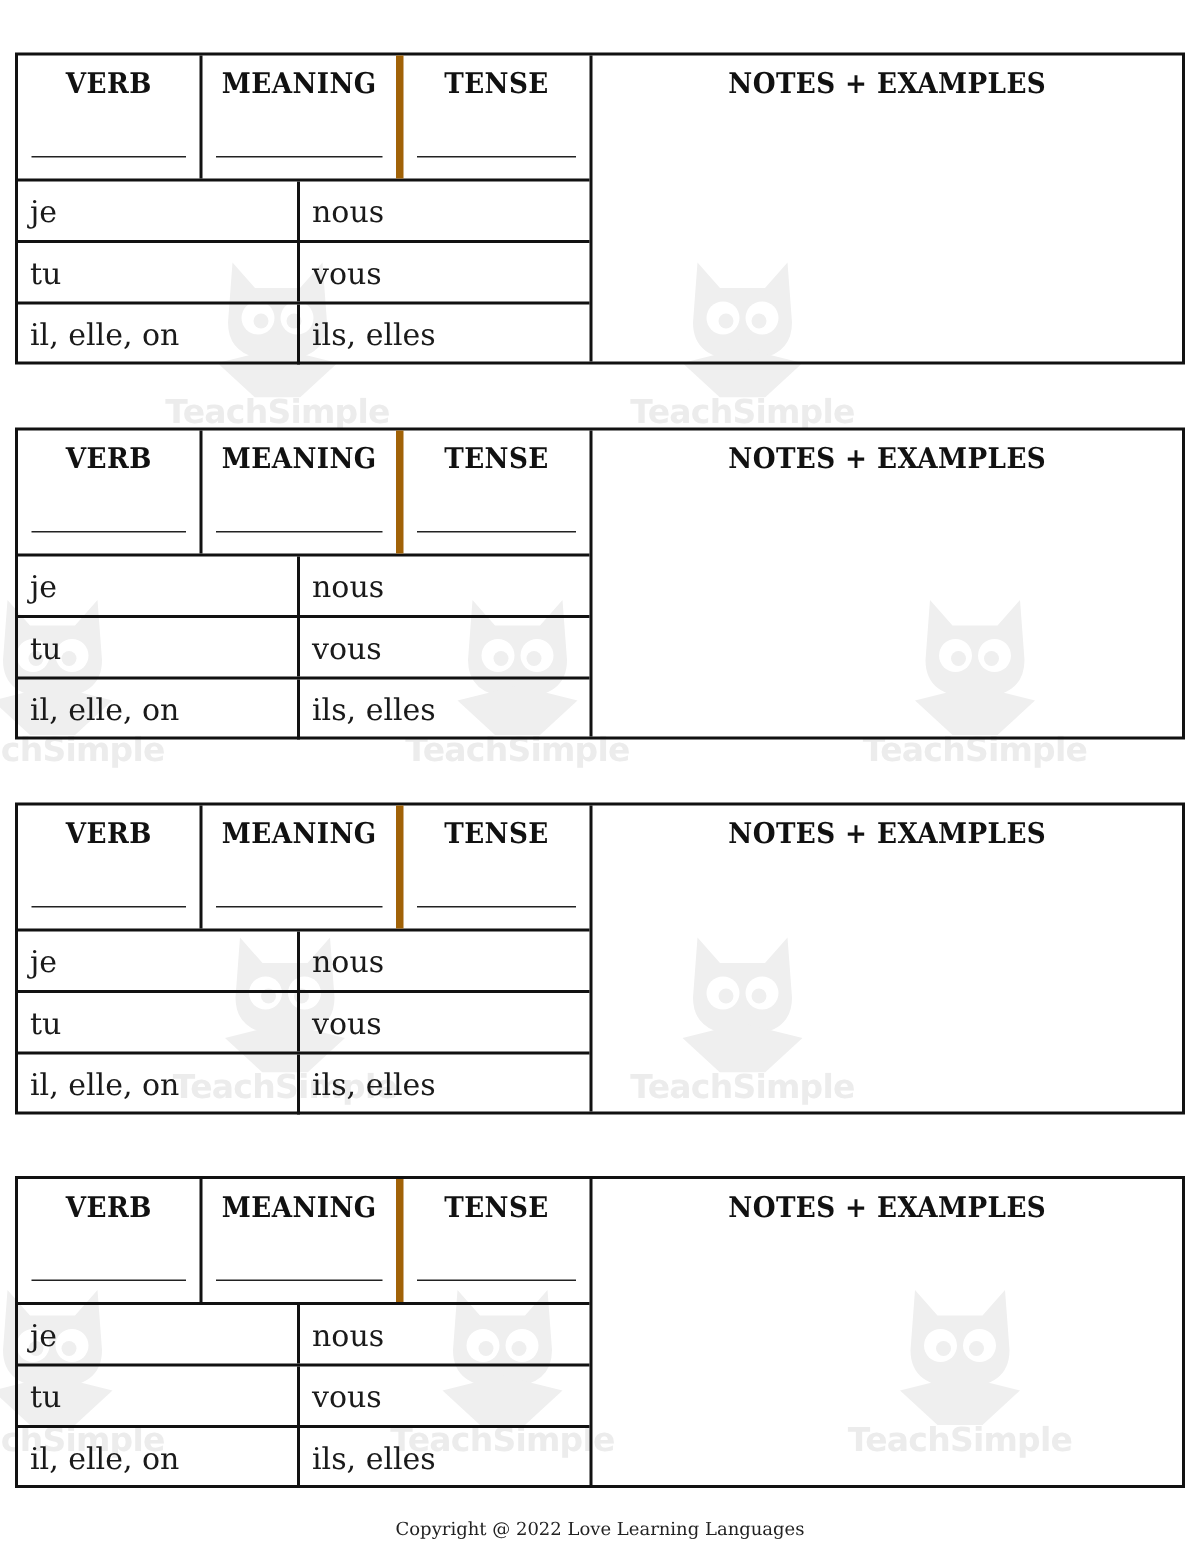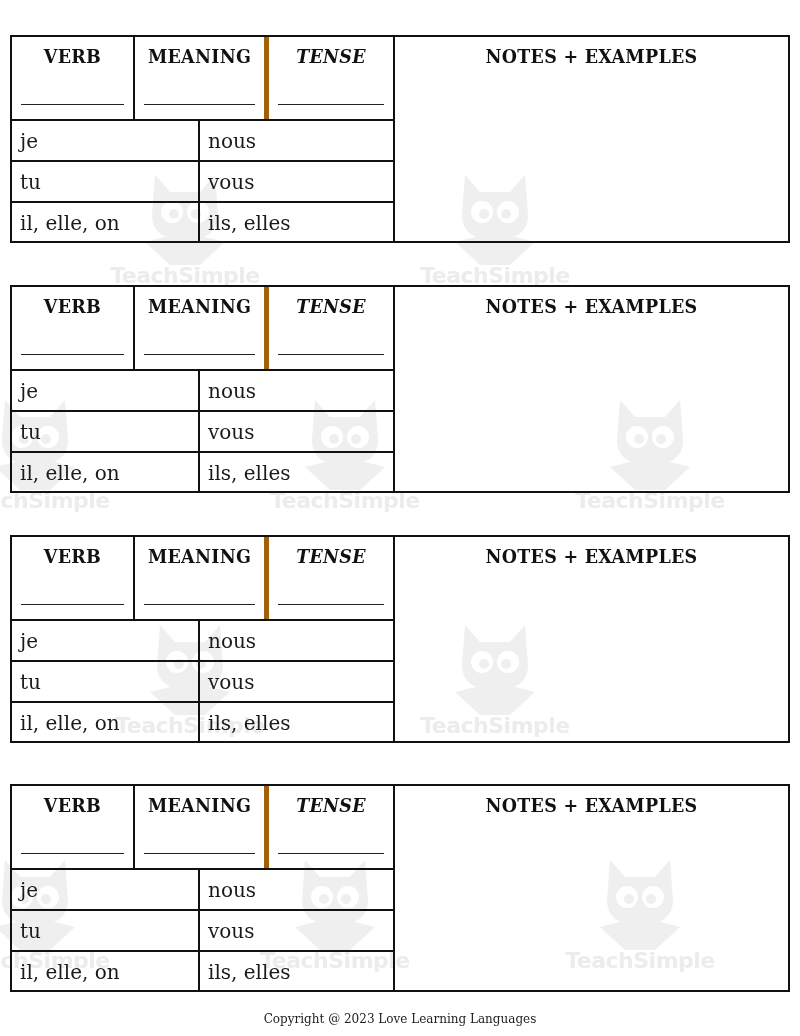--- a/index.html
+++ b/index.html
@@ -68,21 +68,21 @@
       border-bottom: 2px solid #111;
       display: flex;
     }
     .header-cell {
       position: relative;
       height: 82px;
       box-sizing: border-box;
     }
     .header-cell.c1 { width: 123px; border-right: 2px solid #111; }
     .header-cell.c2 { width: 134px; border-right: 5px solid #a16207; }
-    .header-cell.c3 { width: 124px; font-style: italic; }
+    .header-cell.c3 { width: 124px; }
     .header-label {
       position: absolute;
       top: 8px;
       left: 0; right: 0;
       text-align: center;
       font-family: "DejaVu Serif", serif;
       font-weight: bold;
       font-size: 19px;
       letter-spacing: 0.3px;
       transform: scaleX(0.92);
@@ -463,14 +463,14 @@
           <div class="subject-cell s1">il, elle, on</div>
           <div class="subject-cell s2">ils, elles</div>
         </div>
       </div>
     </div>
     <div class="notes-area">
       <div class="notes-title">NOTES + EXAMPLES</div>
     </div>
   </div>
 
-  <div class="copyright">Copyright @ 2023 Love Learning Languages</div>
+  <div class="copyright">Copyright @ 2022 Love Learning Languages</div>
 </div>
 
 </body></html>

